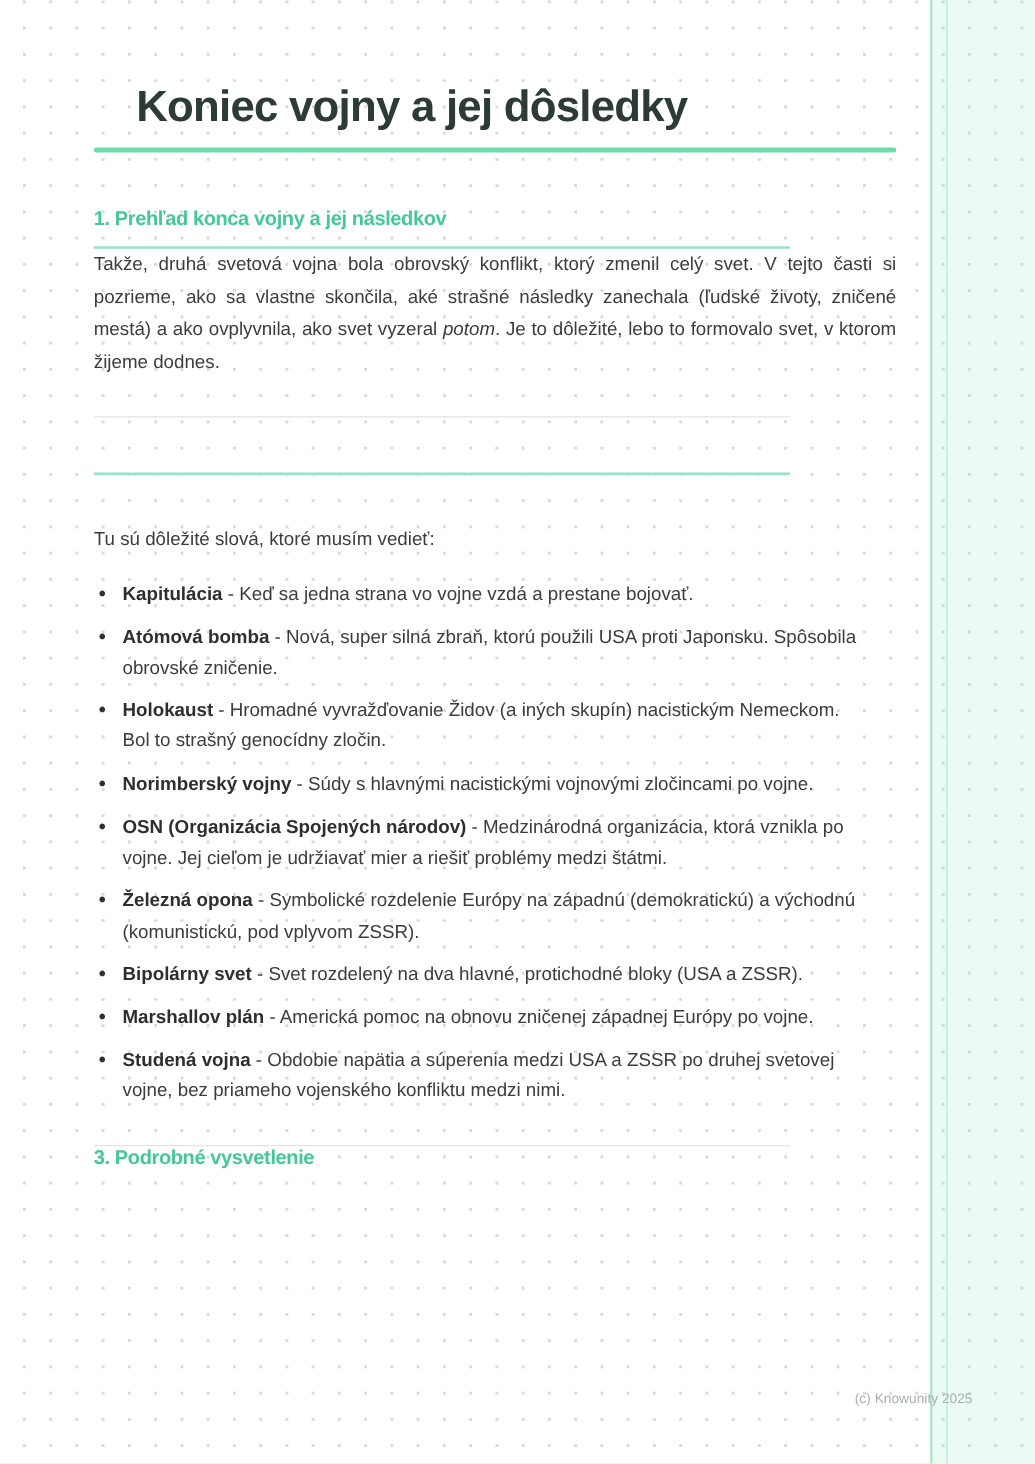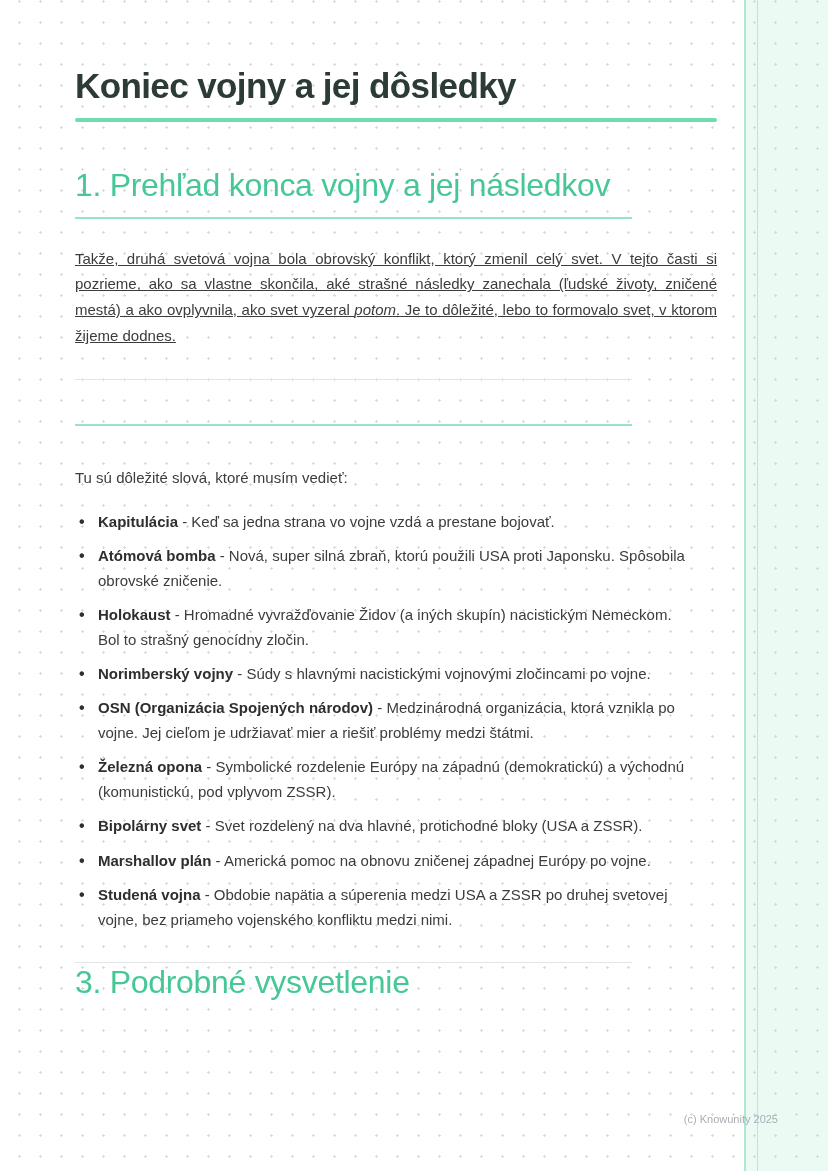--- a/index.html
+++ b/index.html
@@ -25,42 +25,40 @@
   .margin-band .inner-line {
     position:absolute; top:0; left:11px;
     width:1px; height:100%;
     background:rgba(123,219,176,0.5);
   }
   .content {
     position:absolute; top:66px; left:75px; width:642px;
   }
   .page-title {
     font-size:35px; font-weight:800; letter-spacing:-0.6px;
-    color:#2c3b36; line-height:1.15;
+    color:#2c3b36; line-height:1.15;margin-left:34px;
   }
   .title-rule {
     height:4px; margin-top:12px; border-radius:2px;
     background:#6fdcb0; width:642px;
   }
   .section-1, .section-2 { margin-top:44px; }
   .section-3 { }
   .section-heading {
-    font-size:32px; font-weight:400; letter-spacing:-0.3px;
+    font-size:16px; font-weight:700; letter-spacing:-0.3px;
     color:#45c796; line-height:1.2;
   }
   .heading-rule {
     height:2px; margin-top:12px;
     background:#94e4c7; width:557px;
   }
   .paragraph {
-    margin-top:27px;
     font-size:15px; line-height:1.72;
     text-align:justify;
     color:#3c3c3c;
-    text-decoration:underline;
   }
   .paragraph em { font-style:italic; }
   .divider {
     height:1px; background:#e3e4e6;
     width:557px; margin-top:30px;
   }
   .intro-line { margin-top:40px; font-size:15px; line-height:1.6; }
   .term-list { margin-top:20px; list-style:none; }
   .term-item {
     position:relative;

